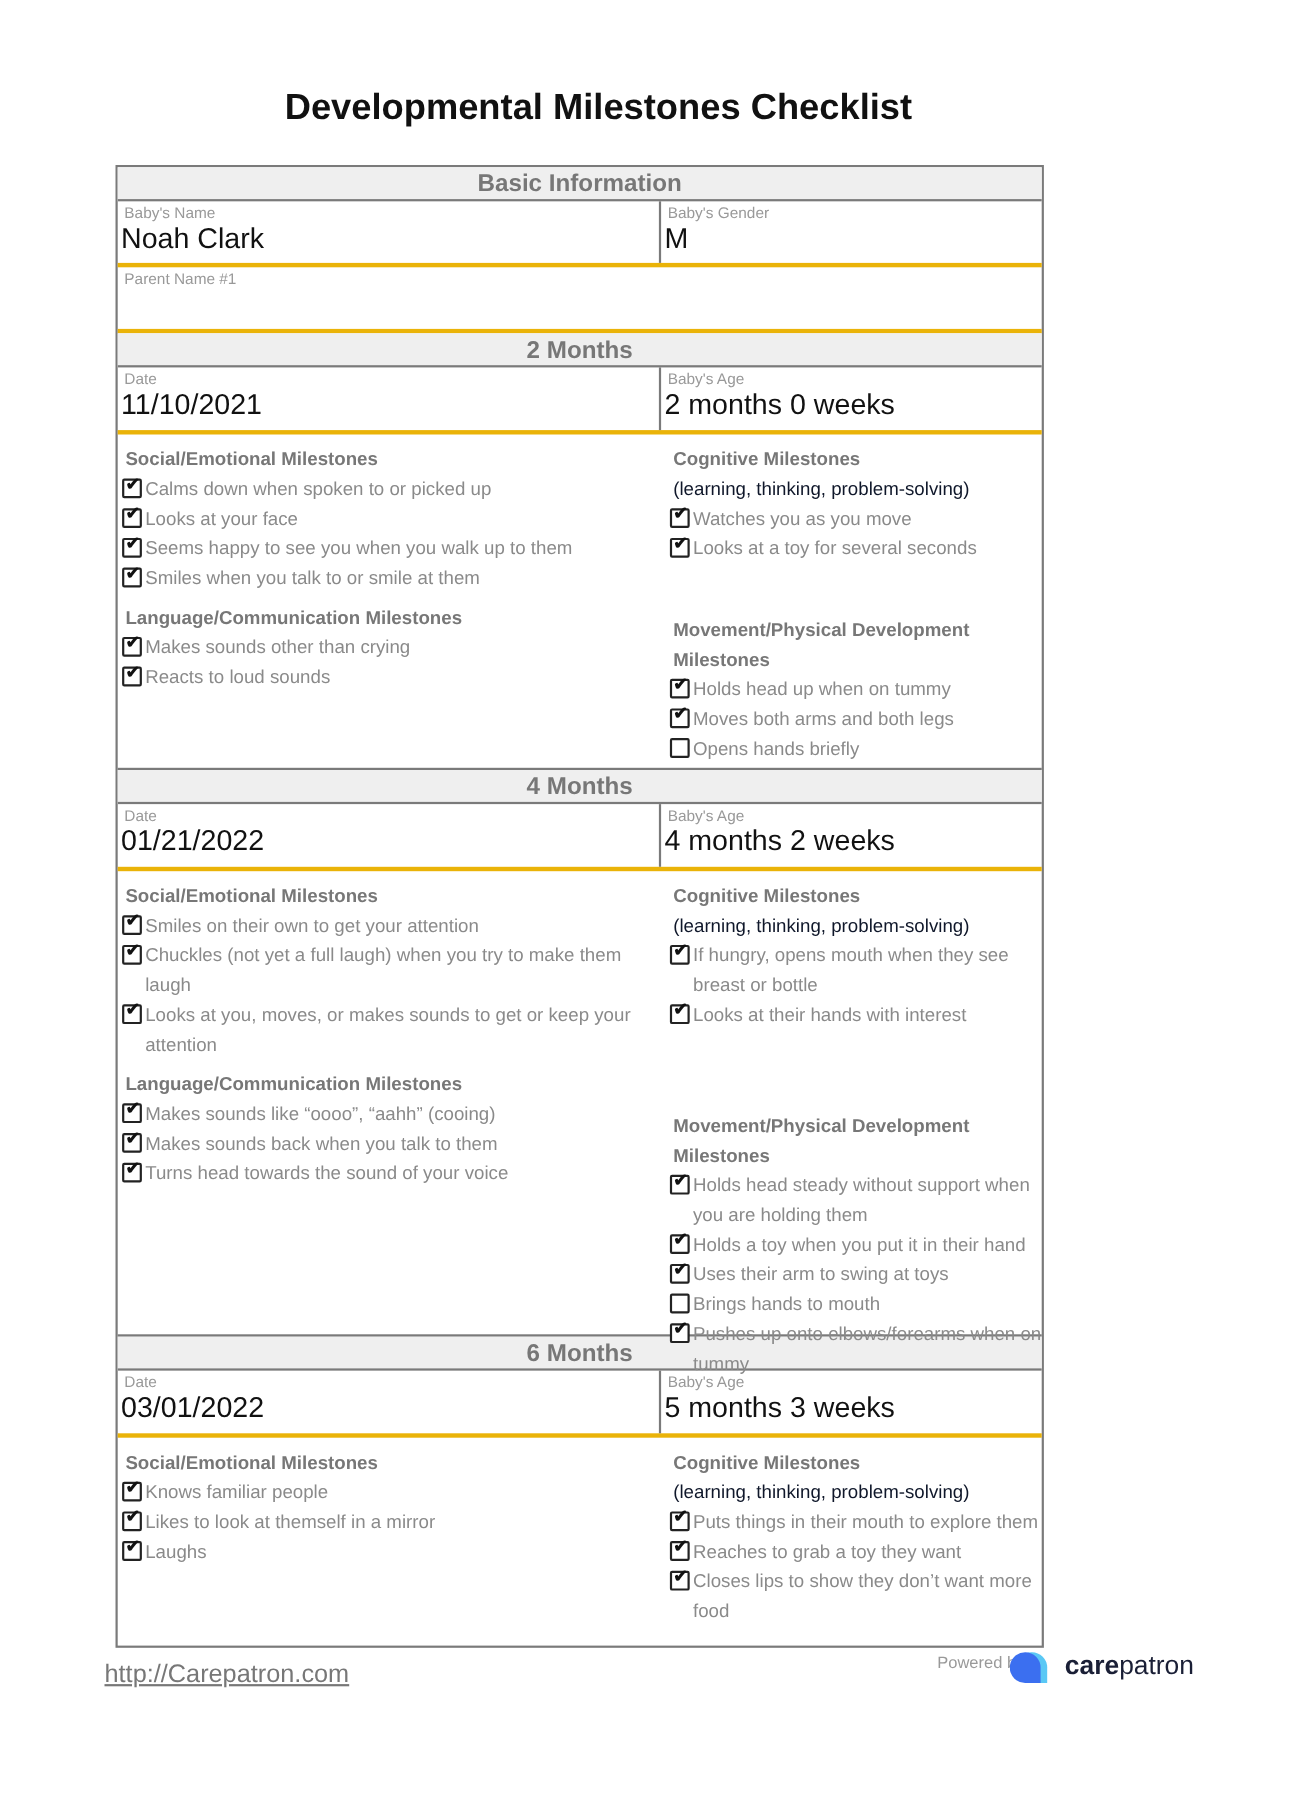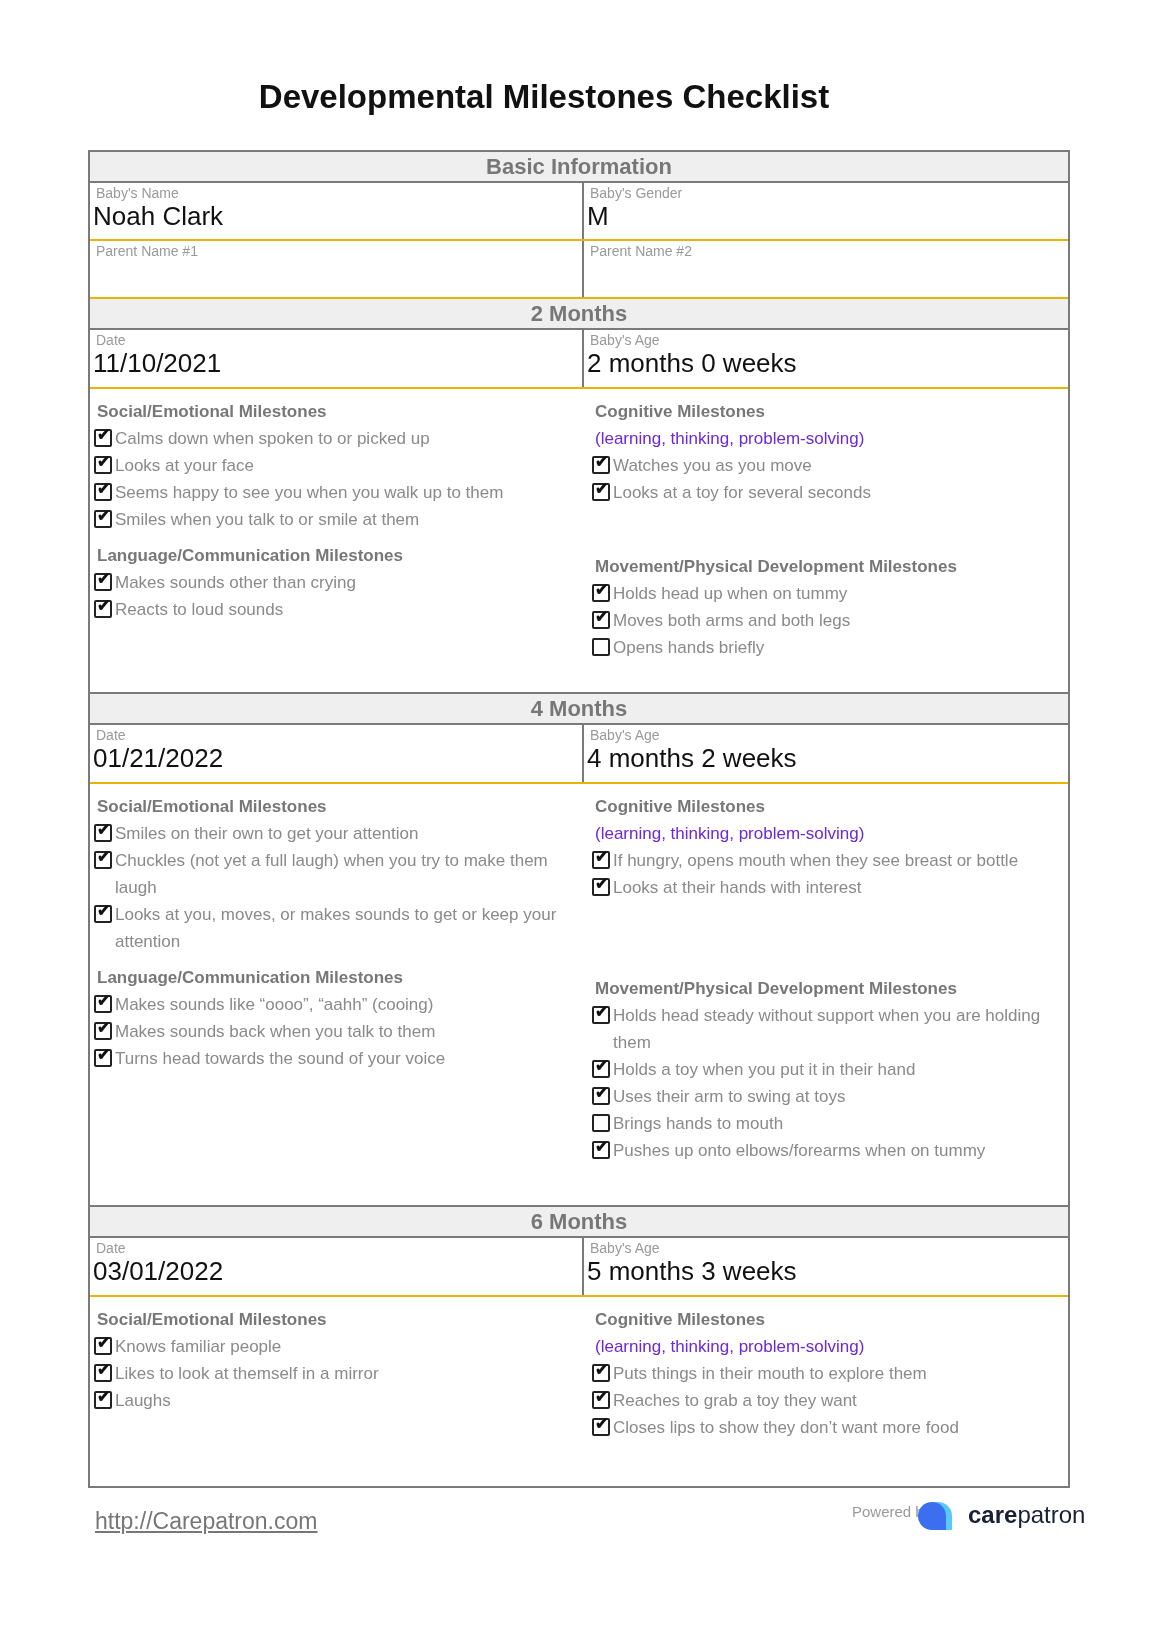--- a/index.html
+++ b/index.html
@@ -1,36 +1,36 @@
 <!DOCTYPE html>
 <html><head>
 <meta charset="utf-8">
 <style>
   html, body { margin: 0; padding: 0; background: #ffffff; }
   body { width: 1176px; height: 1630px; position: relative; overflow: hidden; font-family: "Liberation Sans", sans-serif; color: #222; }
   .title { position: absolute; top: 78px; left: 0; width: 1088px; text-align: center; font-size: 33px; font-weight: bold; color: #111; }
-  .form { position: absolute; left: 88px; top: 150px; width: 982px; border: 2px solid #7a7a7a; box-sizing: border-box; }
+  .form { position: absolute; left: 105px; top: 150px; width: 844px; border: 2px solid #7a7a7a; box-sizing: border-box; }
   .sec-head { background: #efefef; text-align: center; font-weight: bold; color: #777; font-size: 22px; height: 29px; line-height: 30px; border-bottom: 2px solid #7a7a7a; }
-  .row { display: flex; border-bottom: 2px solid #eab308; }
+  .row { display: flex; border-bottom: 4px solid #eab308; }
   .cell { position: relative; box-sizing: border-box; padding: 2px 4px 0 3px; }
   .cell + .cell { border-left: 2px solid #7a7a7a; }
   .lbl { font-size: 14px; color: #999; line-height: 16px; padding-left: 3px; }
   .val { font-size: 26px; color: #111; line-height: 30px; }
   .c-left { width: 492px; }
   .c-mid { width: 246px; }
   .c-right { flex: 1; }
   .h-basic { height: 56px; }
   .h-date { height: 57px; justify-content: flex-end; }
   .body { display: flex; position: relative; }
   .col { box-sizing: border-box; }
   .col.left { width: 494px; padding-left: 4px; }
   .col.right { flex: 1; padding-left: 8px; }
   .grp { margin-top: 9px; }
   .grp-title { font-size: 17px; font-weight: bold; color: #777; line-height: 27px; padding-left: 3px; }
-  .grp-sub { font-size: 17px; color: #6d28d9; line-height: 27px; padding-left: 3px; }
+  .grp-sub { font-size: 17px; color: #0f172a; line-height: 27px; padding-left: 3px; }
   .item { display: flex; align-items: flex-start; font-size: 17px; color: #8a8a8a; line-height: 27px; }
   .cb { flex: 0 0 auto; width: 18px; height: 18px; border: 2px solid #222; box-sizing: border-box; margin: 4px 3px 0 0; border-radius: 2px; position: relative; background: #fff; }
   .cb .tick { position: absolute; left: 1px; top: -6px; font-size: 16px; line-height: 20px; color: #111; font-weight: bold; }
   .item-text { flex: 1; }
   .footer-link { position: absolute; left: 95px; top: 1508px; font-size: 23px; color: #777; text-decoration: underline; }
   .powered { position: absolute; left: 852px; top: 1503px; font-size: 15px; color: #999; }
   .logo { position: absolute; left: 918px; top: 1498px; width: 46px; height: 32px; }
   .brand { position: absolute; left: 968px; top: 1501px; font-size: 24px; color: #1a1f36; }
   .brand b { font-weight: bold; }
 </style>
@@ -49,24 +49,20 @@
     <div class="cell c-mid">
       <div class="lbl">Baby's Gender</div>
       <div class="val">M</div>
     </div>
   </div>
   <div class="row h-basic">
     <div class="cell c-left">
       <div class="lbl">Parent Name #1</div>
       <div class="val"></div>
     </div>
-    <div class="cell c-right">
-      <div class="lbl">Parent Name #2</div>
-      <div class="val"></div>
-    </div>
   </div>
 
   <div id="sections">
       <div>
         <div class="sec-head">2 Months</div>
         <div class="row h-date">
           <div class="cell c-left">
             <div class="lbl">Date</div>
             <div class="val">11/10/2021</div>
           </div>

